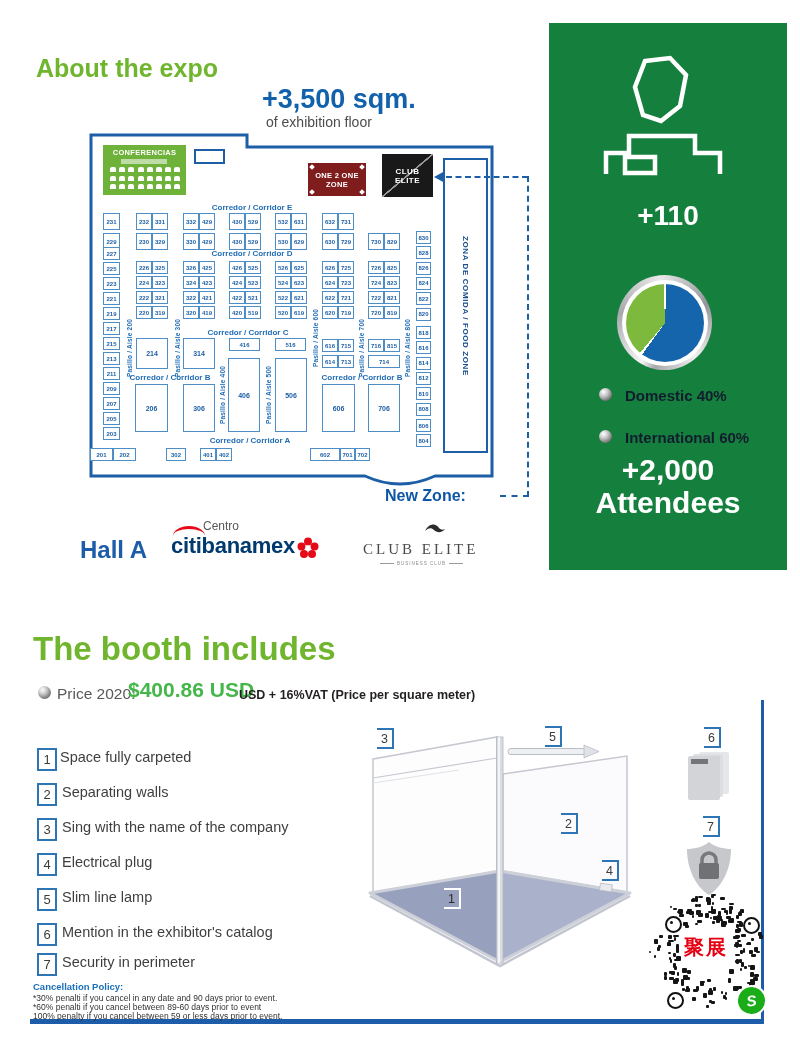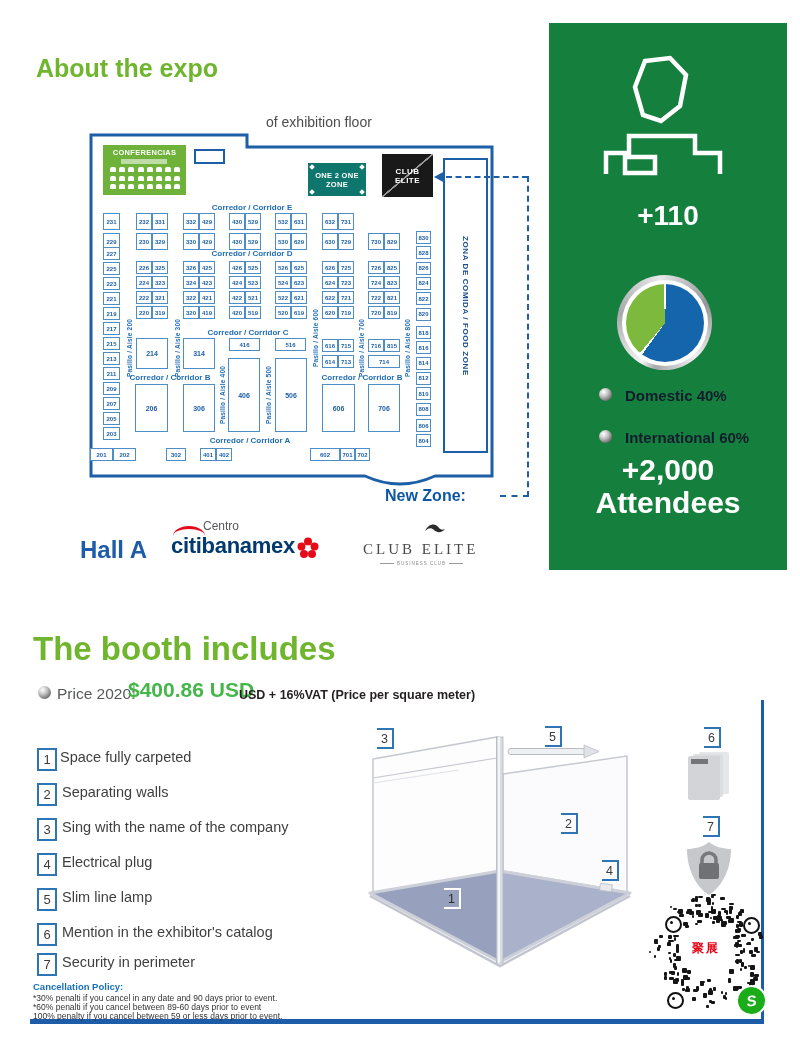--- a/index.html
+++ b/index.html
@@ -17,21 +17,21 @@
   .cell{position:absolute;box-sizing:border-box;border:1px solid #4e8ec7;background:#fff;color:#1d5fa6;
         font-weight:bold;font-size:6px;display:flex;align-items:center;justify-content:center;line-height:1}
   .bigbooth{position:absolute;box-sizing:border-box;border:1.5px solid #4e8ec7;background:#fff;color:#1d5fa6;
         font-weight:bold;display:flex;align-items:center;justify-content:center}
   #conf{left:95px;top:145px;width:83px;height:50px;background:#6fb23a}
   #conf-title{width:100%;text-align:center;color:#fff;font-size:7.5px;font-weight:bold;margin-top:3px;letter-spacing:.3px}
   #conf-bar{position:absolute;left:18px;top:14px;width:46px;height:5px;background:rgba(255,255,255,.55)}
   #conf-seats{position:absolute;left:7px;top:22px;display:grid;grid-template-columns:repeat(8,6px);grid-gap:3.5px 3.2px}
   .seat{width:6px;height:5px;background:#fff;border-radius:2px 2px 0 0}
   #stage-box{left:186px;top:149px;width:31px;height:15px;border:2px solid #1d5fa6;background:#fff}
-  #one2one{left:300px;top:163px;width:58px;height:33px;background:#0f766e;color:#fff;text-align:center;
+  #one2one{left:300px;top:163px;width:58px;height:33px;background:#7f1d1d;color:#fff;text-align:center;
            font-size:7.5px;font-weight:bold;line-height:9px;padding-top:8px;letter-spacing:.3px}
   .spark{position:absolute;width:4px;height:4px;background:#fff;transform:rotate(45deg)}
   #clubbox{left:374px;top:154px;width:51px;height:43px;background:#191919;color:#fff;text-align:center;
            font-size:8px;font-weight:bold;line-height:9px;padding-top:13px;letter-spacing:.5px;
            background-image:linear-gradient(to bottom right,transparent 48.5%,#9a9a9a 49%,#9a9a9a 51%,transparent 51.5%)}
   #foodzone{left:435px;top:158px;width:45px;height:295px;border:2px solid #1d5fa6;background:#fff;
             display:flex;align-items:center;justify-content:center}
   #foodzone span{writing-mode:vertical-rl;font-size:8px;font-weight:bold;color:#184f8f;letter-spacing:.6px;white-space:nowrap}
   #nz-arrow{left:426px;top:171px;width:0;height:0;border-right:11px solid #1d5fa6;
             border-top:6.5px solid transparent;border-bottom:6.5px solid transparent}
@@ -76,32 +76,33 @@
   
   #cxl-title{left:33px;top:981px;font-size:9.5px;font-weight:bold;color:#1a70b8}
   .cxl-line{position:absolute;left:33px;font-size:8.5px;color:#333;white-space:nowrap}
   #bottom-bar{left:30px;top:1019px;width:734px;height:5px;background:#1d5ca9}
   #right-line{left:761px;top:700px;width:3px;height:319px;background:#1d5ca9}
   
   #qr{left:648px;top:891px;width:116px;height:116px}
   .qdot{position:absolute;background:#151515;border-radius:1px}
   .bullseye{position:absolute;width:13px;height:13px;border:2.5px solid #111;border-radius:50%}
   .bullseye i{position:absolute;left:2.5px;top:2.5px;width:3px;height:3px;background:#111;border-radius:50%}
-  #qr-text{position:absolute;left:50%;top:50%;transform:translate(-50%,-54%);font-size:12px;font-weight:bold;
+  #qr-text{position:absolute;left:50%;top:50%;transform:translate(-50%,-54%);font-size:20px;font-weight:bold;
            color:#e60012;letter-spacing:2px;white-space:nowrap}
   #qr-badge{position:absolute;left:88px;top:94px;width:27px;height:27px;background:#1aad19;border:2px solid #fff;
             border-radius:50%;color:#fff;display:flex;align-items:center;justify-content:center;
             font-size:15px;font-weight:bold;font-style:italic;transform:rotate(-8deg)}
 </style>
 </head>
 <body>
 
 <div id="page">
 
   <div class="abs" id="about-title">About the expo</div>
+  <div class="abs" id="sqm">+3,500 sqm.</div>
   <div class="abs" id="sqm-sub">of exhibition floor</div>
 
   <div class="abs" id="floorplan" style="left:8px;top:0;width:800px;height:826px">
     <svg class="abs" style="left:75px;top:130px" width="415" height="360" viewBox="75 130 415 360">
       <path d="M83,135 L239,135 L239,147 L484,147 L484,476 L427,476 Q392,492 357,476 L83,476 Z" fill="none" stroke="#1d5fa6" stroke-width="3"></path>
     </svg>
 
     <div class="abs" id="conf">
       <div id="conf-title">CONFERENCIAS</div>
       <div id="conf-bar"></div>

